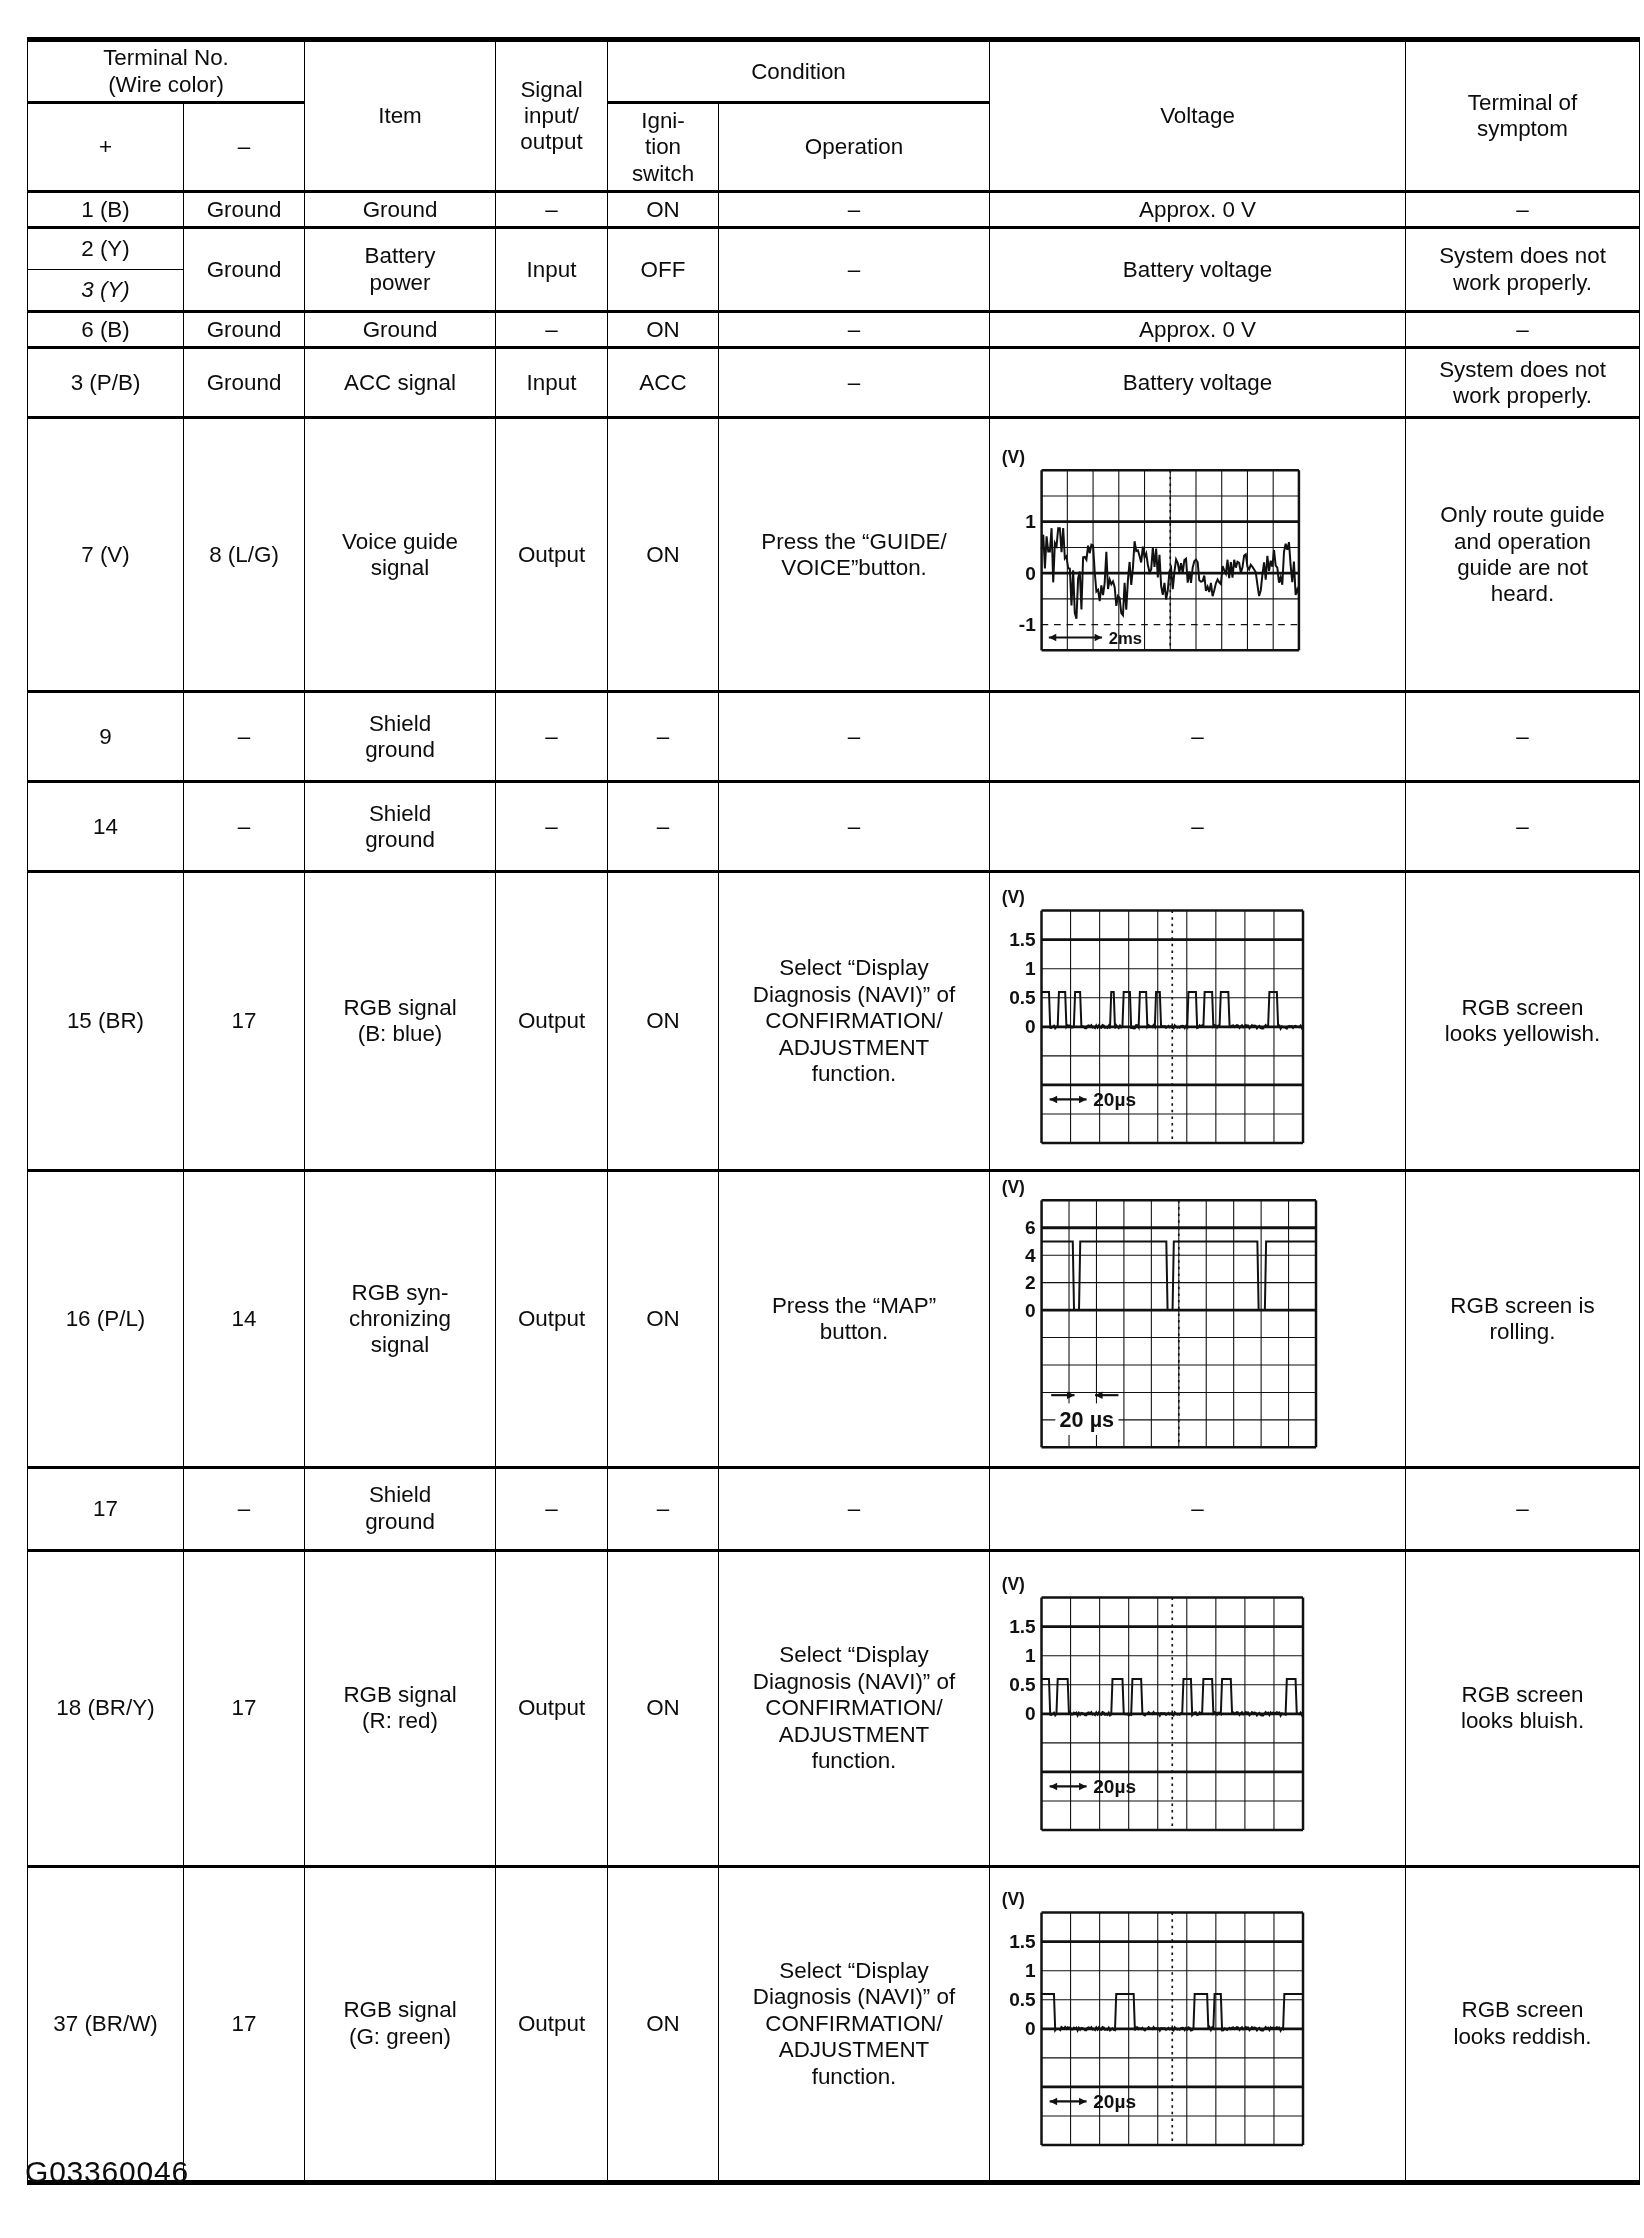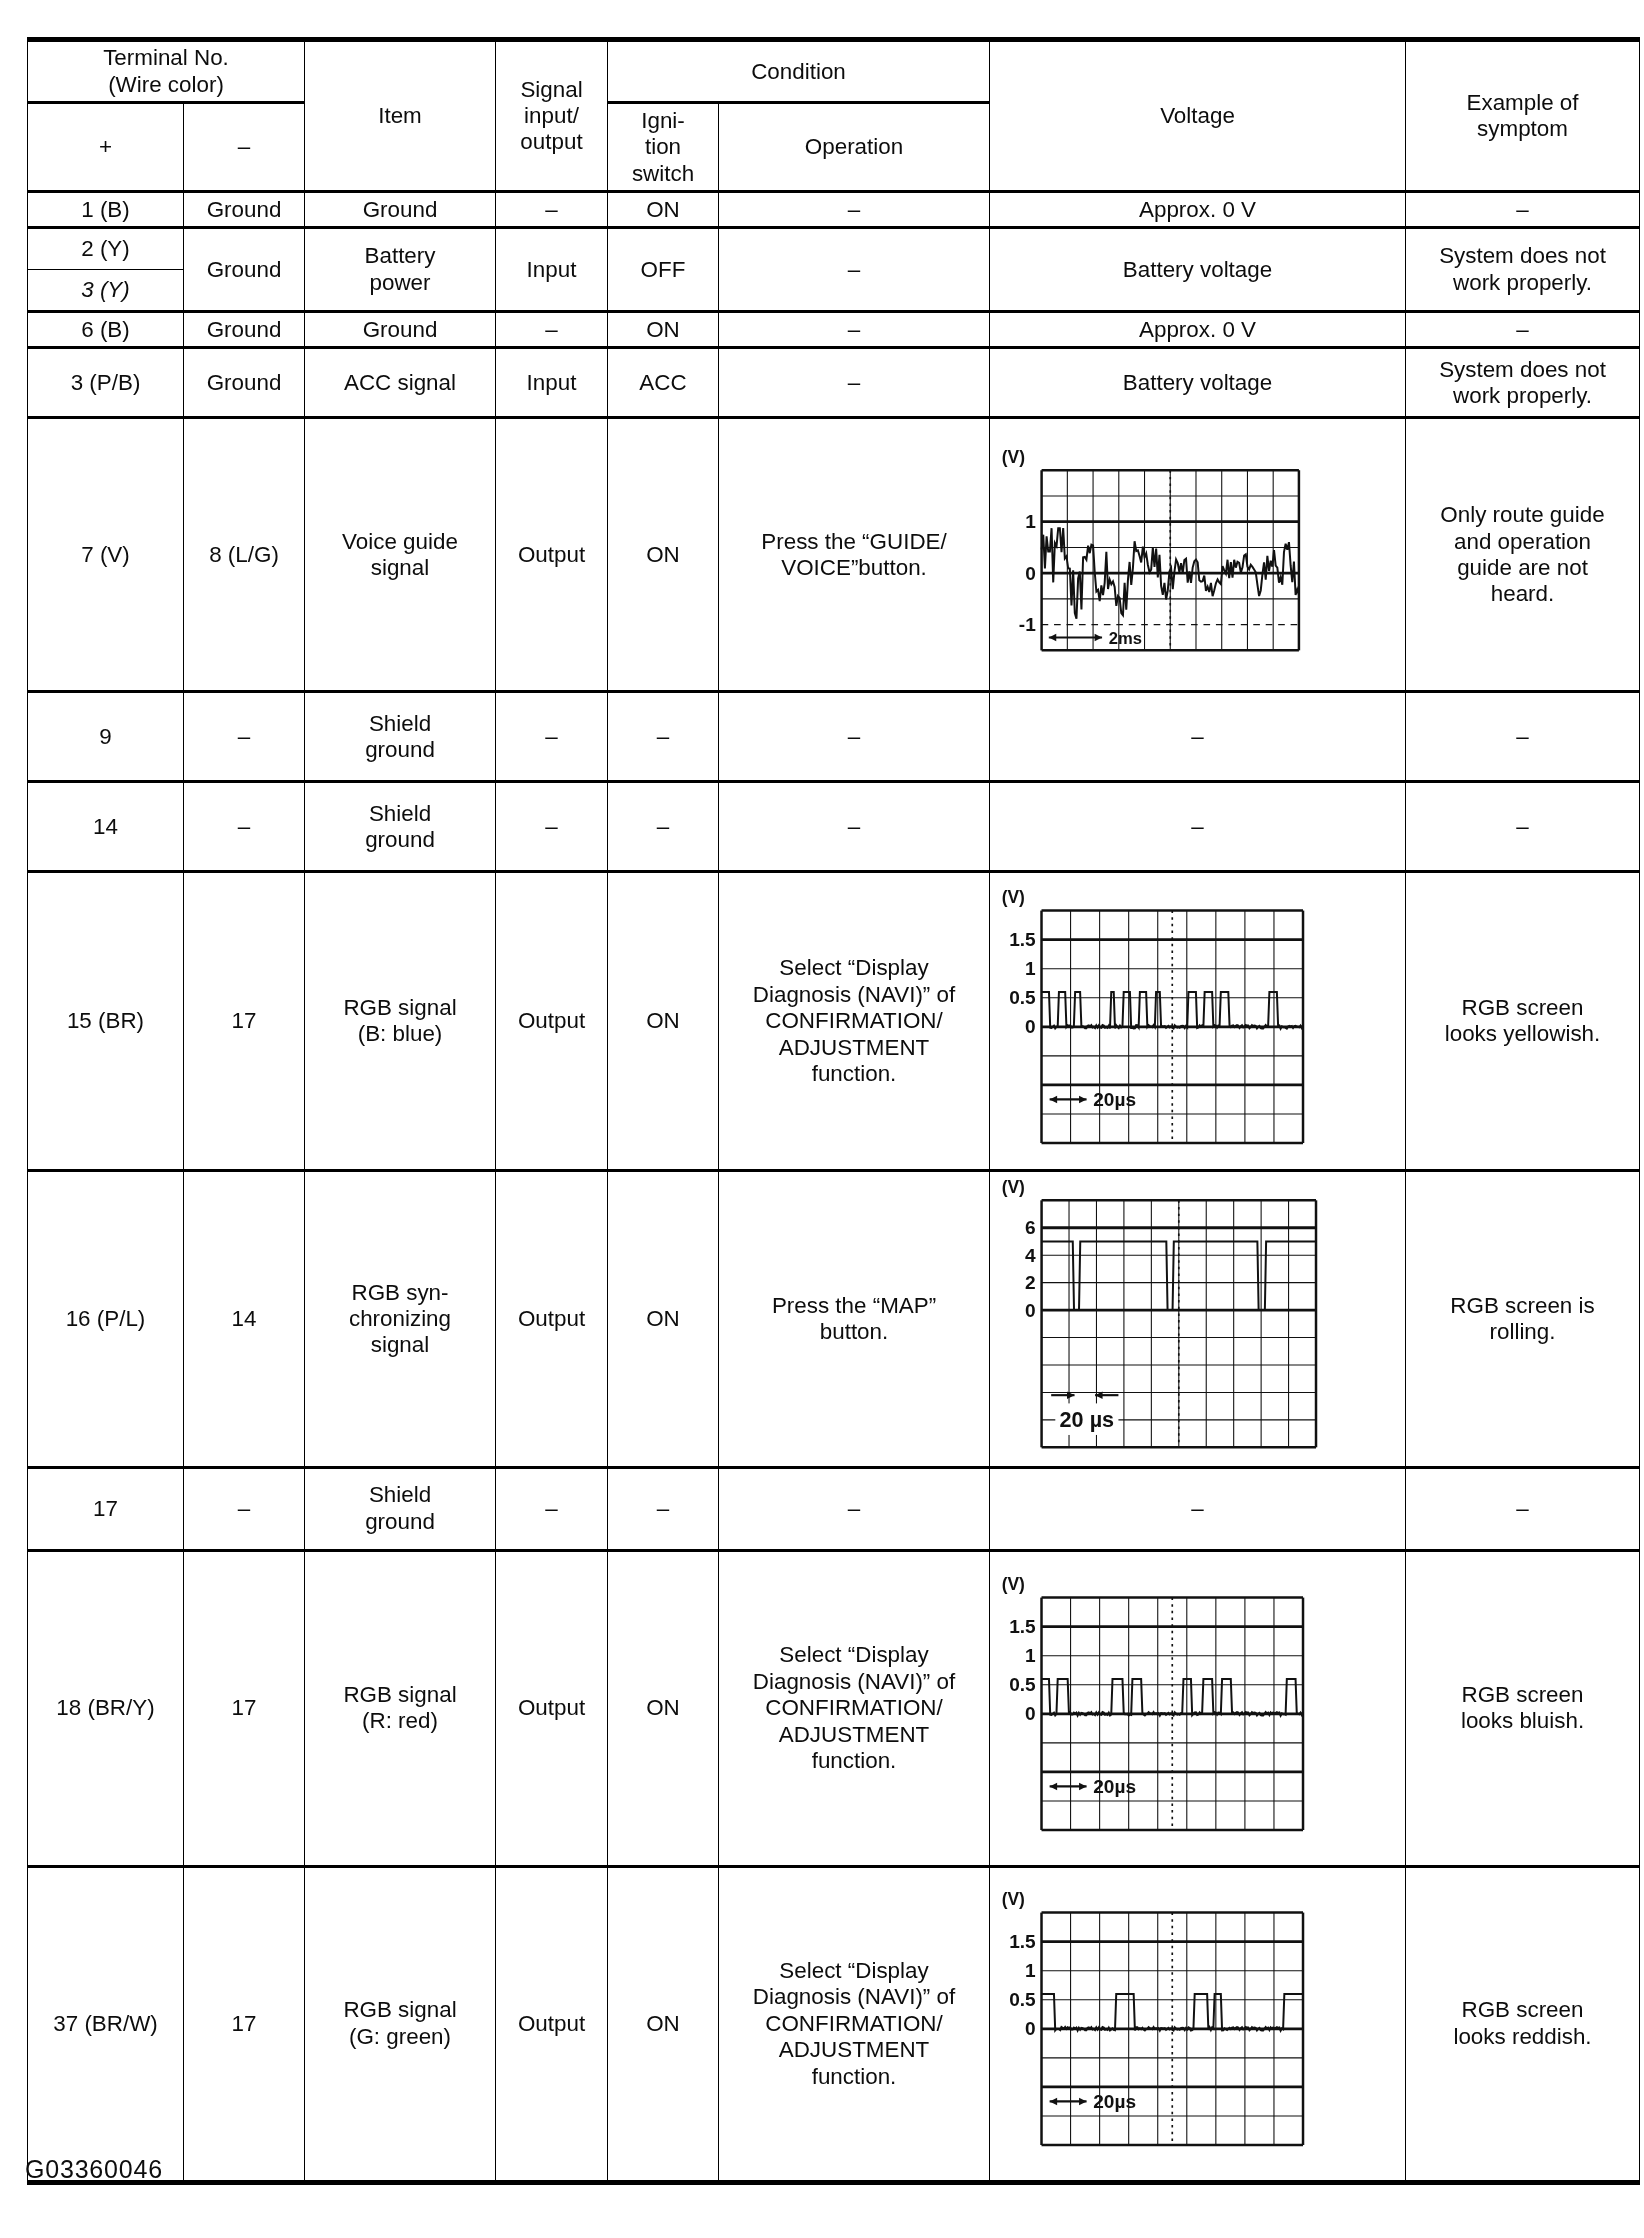--- a/index.html
+++ b/index.html
@@ -9,21 +9,21 @@
              position:absolute;left:27px;top:37px;width:1613px;
              border:1.7px solid #000;border-top:5.8px solid #000;border-bottom:5.8px solid #000;padding-left:36px;}
   th,td{border:1.7px solid #000;border-top-width:3.3px;border-bottom-width:3.3px;
         font-size:22.4px;font-weight:400;line-height:1.18;text-align:center;
         vertical-align:middle;padding:3.3px 5px;color:#0d0d0d;}
   .pre{white-space:pre-line;}
   td.thin-b{border-bottom-width:1.7px;}
   td.thin-t{border-top-width:1.7px;font-style:italic;}
   td.vw{text-align:left;padding:5px 0 5px 10px;}
   .scope{display:inline-block;}
-  .footer-code{position:absolute;left:25px;top:2155px;font-size:25px;letter-spacing:0.8px;}
+  .footer-code{position:absolute;left:25px;top:2155px;font-size:30px;letter-spacing:0.8px;}
 </style>
 </head>
 <body>
 
 <table class="main">
   <colgroup>
     <col style="width:156px">
       <col style="width:121px">
       <col style="width:191px">
     <col style="width:112px">
@@ -35,21 +35,21 @@
   <tbody>
     <tr style="height:53px">
       <th colspan="2" class="pre">Terminal No.
 (Wire color)</th>
       <th rowspan="2">Item</th>
       <th rowspan="2" class="pre">Signal
 input/
 output</th>
       <th colspan="2">Condition</th>
       <th rowspan="2">Voltage</th>
-      <th rowspan="2" class="pre">Example of
+      <th rowspan="2" class="pre">Terminal of
 symptom</th>
     </tr>
     <tr style="height:80px">
       <th>+</th>
       <th>–</th>
       <th class="pre">Igni-
 tion
 switch</th>
       <th>Operation</th>
     </tr>

